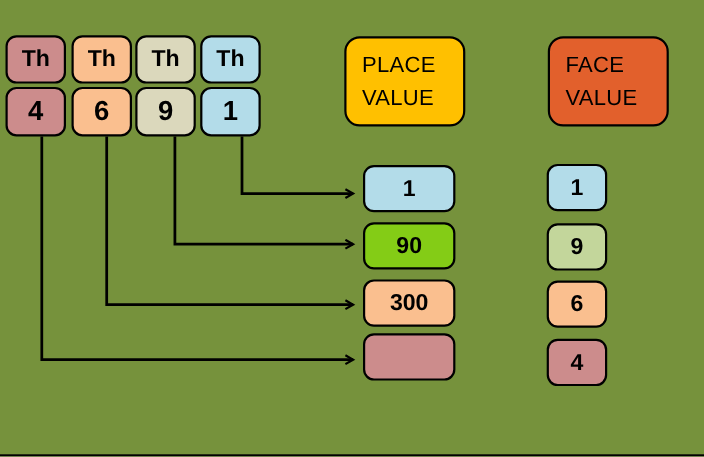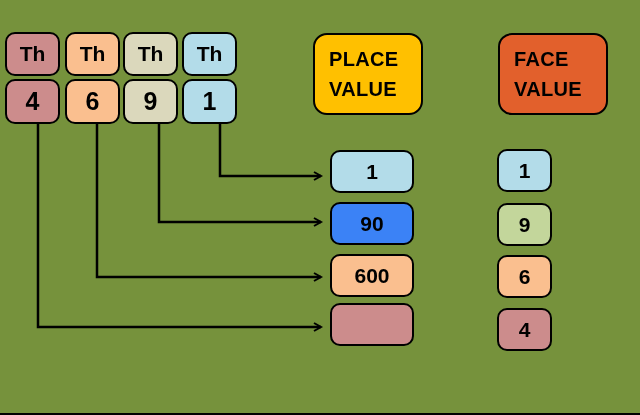--- a/index.html
+++ b/index.html
@@ -44,21 +44,21 @@
     position: absolute;
     top: 33px;
     width: 110px;
     height: 82px;
     box-sizing: border-box;
     border: 2px solid #000;
     border-radius: 14px;
     display: flex;
     align-items: center;
     padding-left: 14px;
-    font-weight: bold;
+    font-weight: normal;
     font-size: 20px;
     line-height: 1.5;
     letter-spacing: 0.3px;
   }
   .pv {
     left: 330px;
     width: 84px;
     height: 43px;
     font-size: 21px;
   }
@@ -101,22 +101,22 @@
 
   <div class="box digit" style="left: 5px; background-color: rgb(204, 140, 140);">4</div>
   <div class="box digit" style="left: 65px; background-color: rgb(250, 191, 143);">6</div>
   <div class="box digit" style="left: 123px; background-color: rgb(219, 216, 188);">9</div>
   <div class="box digit" style="left: 182px; background-color: rgb(179, 220, 233);">1</div>
 
   <div class="title-box" style="left: 313px; background-color: rgb(255, 192, 0);">PLACE VALUE</div>
   <div class="title-box" style="left: 470px; background-color: rgb(226, 96, 44); margin-left: 28px;">FACE VALUE</div>
 
   <div class="box pv" style="top: 150px; background-color: rgb(179, 220, 233);">1</div>
-  <div class="box pv" style="top: 202px; background-color: #3b82f6;">90</div>
-  <div class="box pv" style="top: 254px; background-color: rgb(250, 191, 143);">600</div>
+  <div class="box pv" style="top: 202px; background-color: #84cc16;">90</div>
+  <div class="box pv" style="top: 254px; background-color: rgb(250, 191, 143);">300</div>
   <div class="box pv" style="top: 303px; background-color: rgb(204, 140, 140);"></div>
 
   <div class="box fv" style="top: 149px; background-color: rgb(179, 220, 233);">1</div>
   <div class="box fv" style="top: 203px; background-color: rgb(195, 214, 155);">9</div>
   <div class="box fv" style="top: 255px; background-color: rgb(250, 191, 143);">6</div>
   <div class="box fv" style="top: 308px; background-color: rgb(204, 140, 140);">4</div>
 
   <div class="bottom-bar"></div>
 </div>
 

